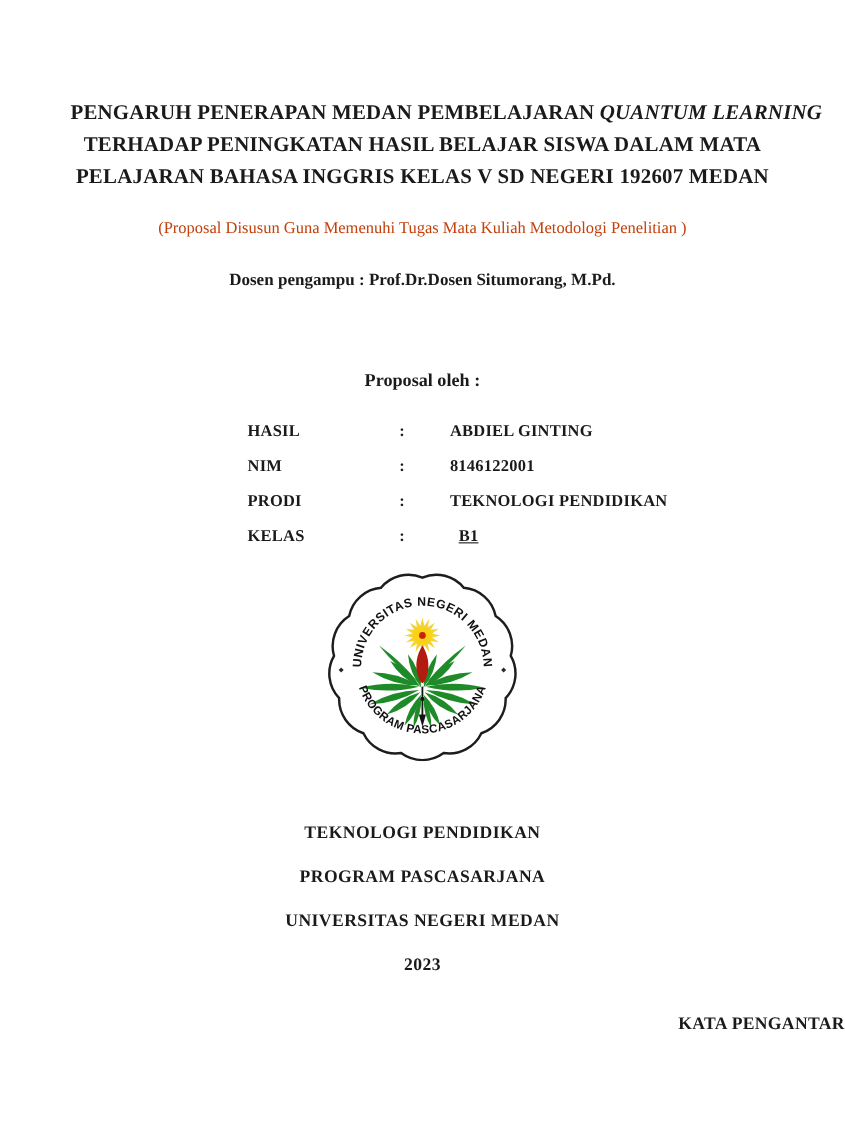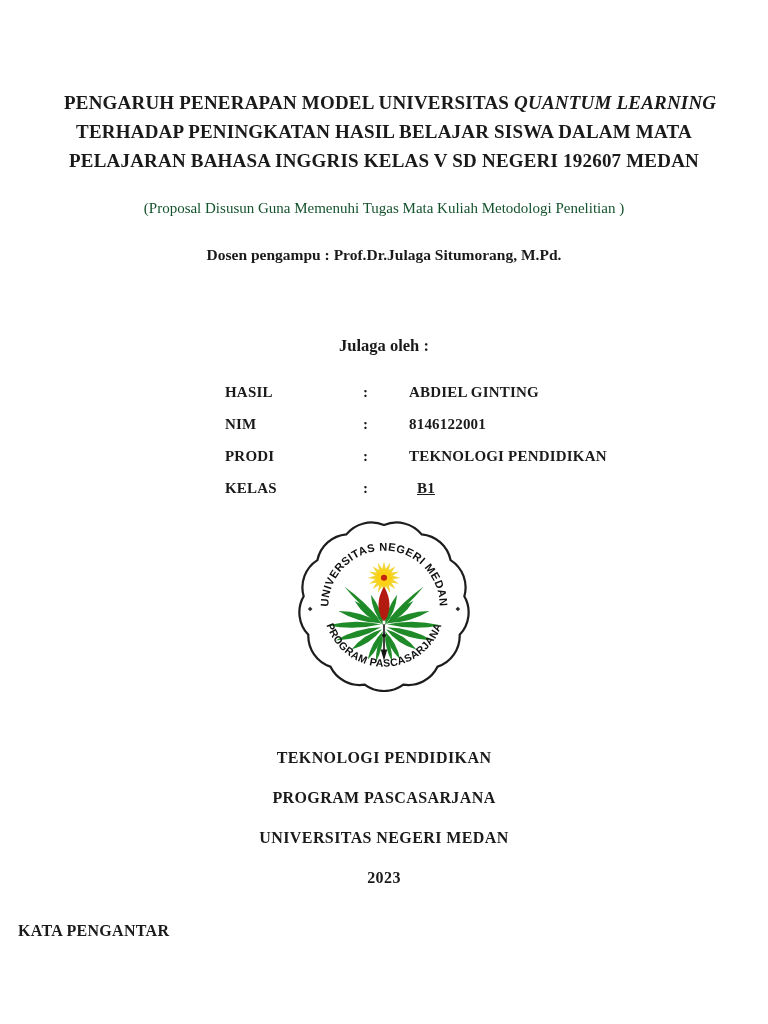--- a/index.html
+++ b/index.html
@@ -26,21 +26,21 @@
     font-weight: bold;
     line-height: 29px;
     letter-spacing: 0.2px;
     white-space: nowrap;
   }
   .title-italic { font-style: italic; }
   .subtitle {
     margin-top: 25px;
     text-align: center;
     font-size: 15px;
-    color: #14532d;
+    color: #c2410c;
   }
   .lecturer {
     margin-top: 29px;
     text-align: center;
     font-size: 15.5px;
     font-weight: bold;
   }
   .byline {
     margin-top: 72px;
     text-align: center;
@@ -70,43 +70,42 @@
     text-align: center;
   }
   .footer-line {
     font-size: 16px;
     font-weight: bold;
     line-height: 40px;
     letter-spacing: 0.4px;
   }
   .next-heading {
     margin-top: 24px;
-    text-align: left;
+    text-align: right;
     font-size: 16px;
     font-weight: bold;
     letter-spacing: 0.3px;
-    padding-left: 18px;
   }
 </style>
 </head>
 <body>
 
 <div class="page">
 
   <div class="title-block">
-    <div class="title-line"><span>PENGARUH PENERAPAN MODEL UNIVERSITAS </span><span class="title-italic">QUANTUM LEARNING</span></div>
+    <div class="title-line"><span>PENGARUH PENERAPAN MEDAN PEMBELAJARAN </span><span class="title-italic">QUANTUM LEARNING</span></div>
     <div class="title-line">TERHADAP PENINGKATAN HASIL BELAJAR SISWA DALAM MATA</div>
     <div class="title-line">PELAJARAN BAHASA INGGRIS KELAS V SD NEGERI 192607 MEDAN</div>
   </div>
 
   <div class="subtitle">(Proposal Disusun Guna Memenuhi Tugas Mata Kuliah Metodologi Penelitian )</div>
 
-  <div class="lecturer">Dosen pengampu : Prof.Dr.Julaga Situmorang, M.Pd.</div>
+  <div class="lecturer">Dosen pengampu : Prof.Dr.Dosen Situmorang, M.Pd.</div>
 
-  <div class="byline">Julaga oleh :</div>
+  <div class="byline">Proposal oleh :</div>
 
   <div class="details">
     <div class="detail-row">
       <span class="detail-label">HASIL</span>
         <span class="detail-sep">:</span>
         <span class="detail-value">ABDIEL GINTING</span>
     </div>
     <div class="detail-row">
       <span class="detail-label">NIM</span>
         <span class="detail-sep">:</span>

